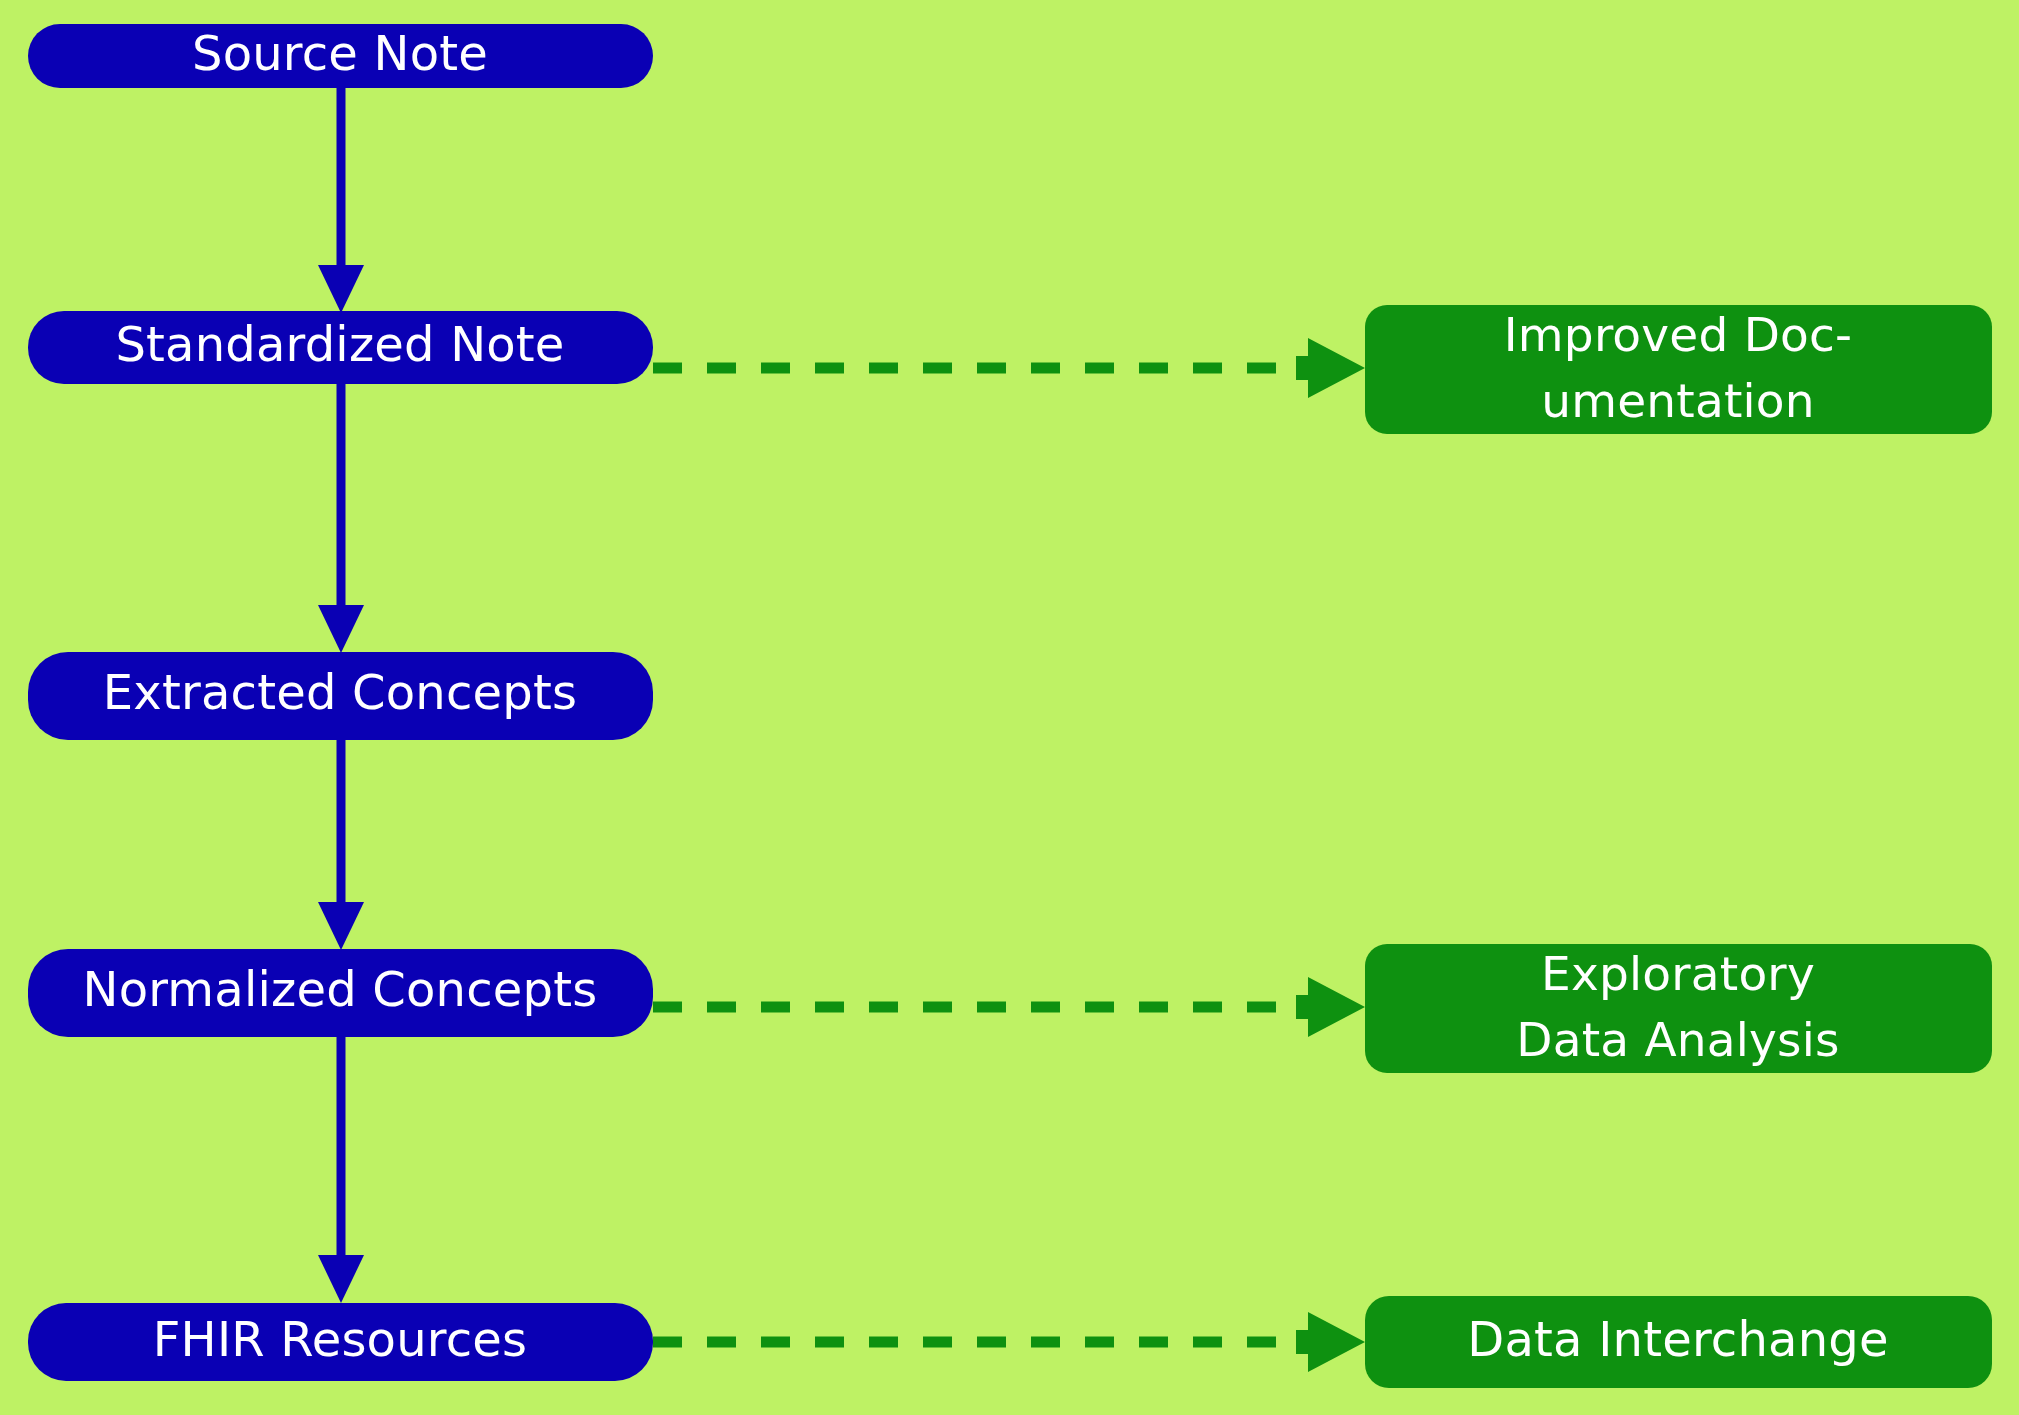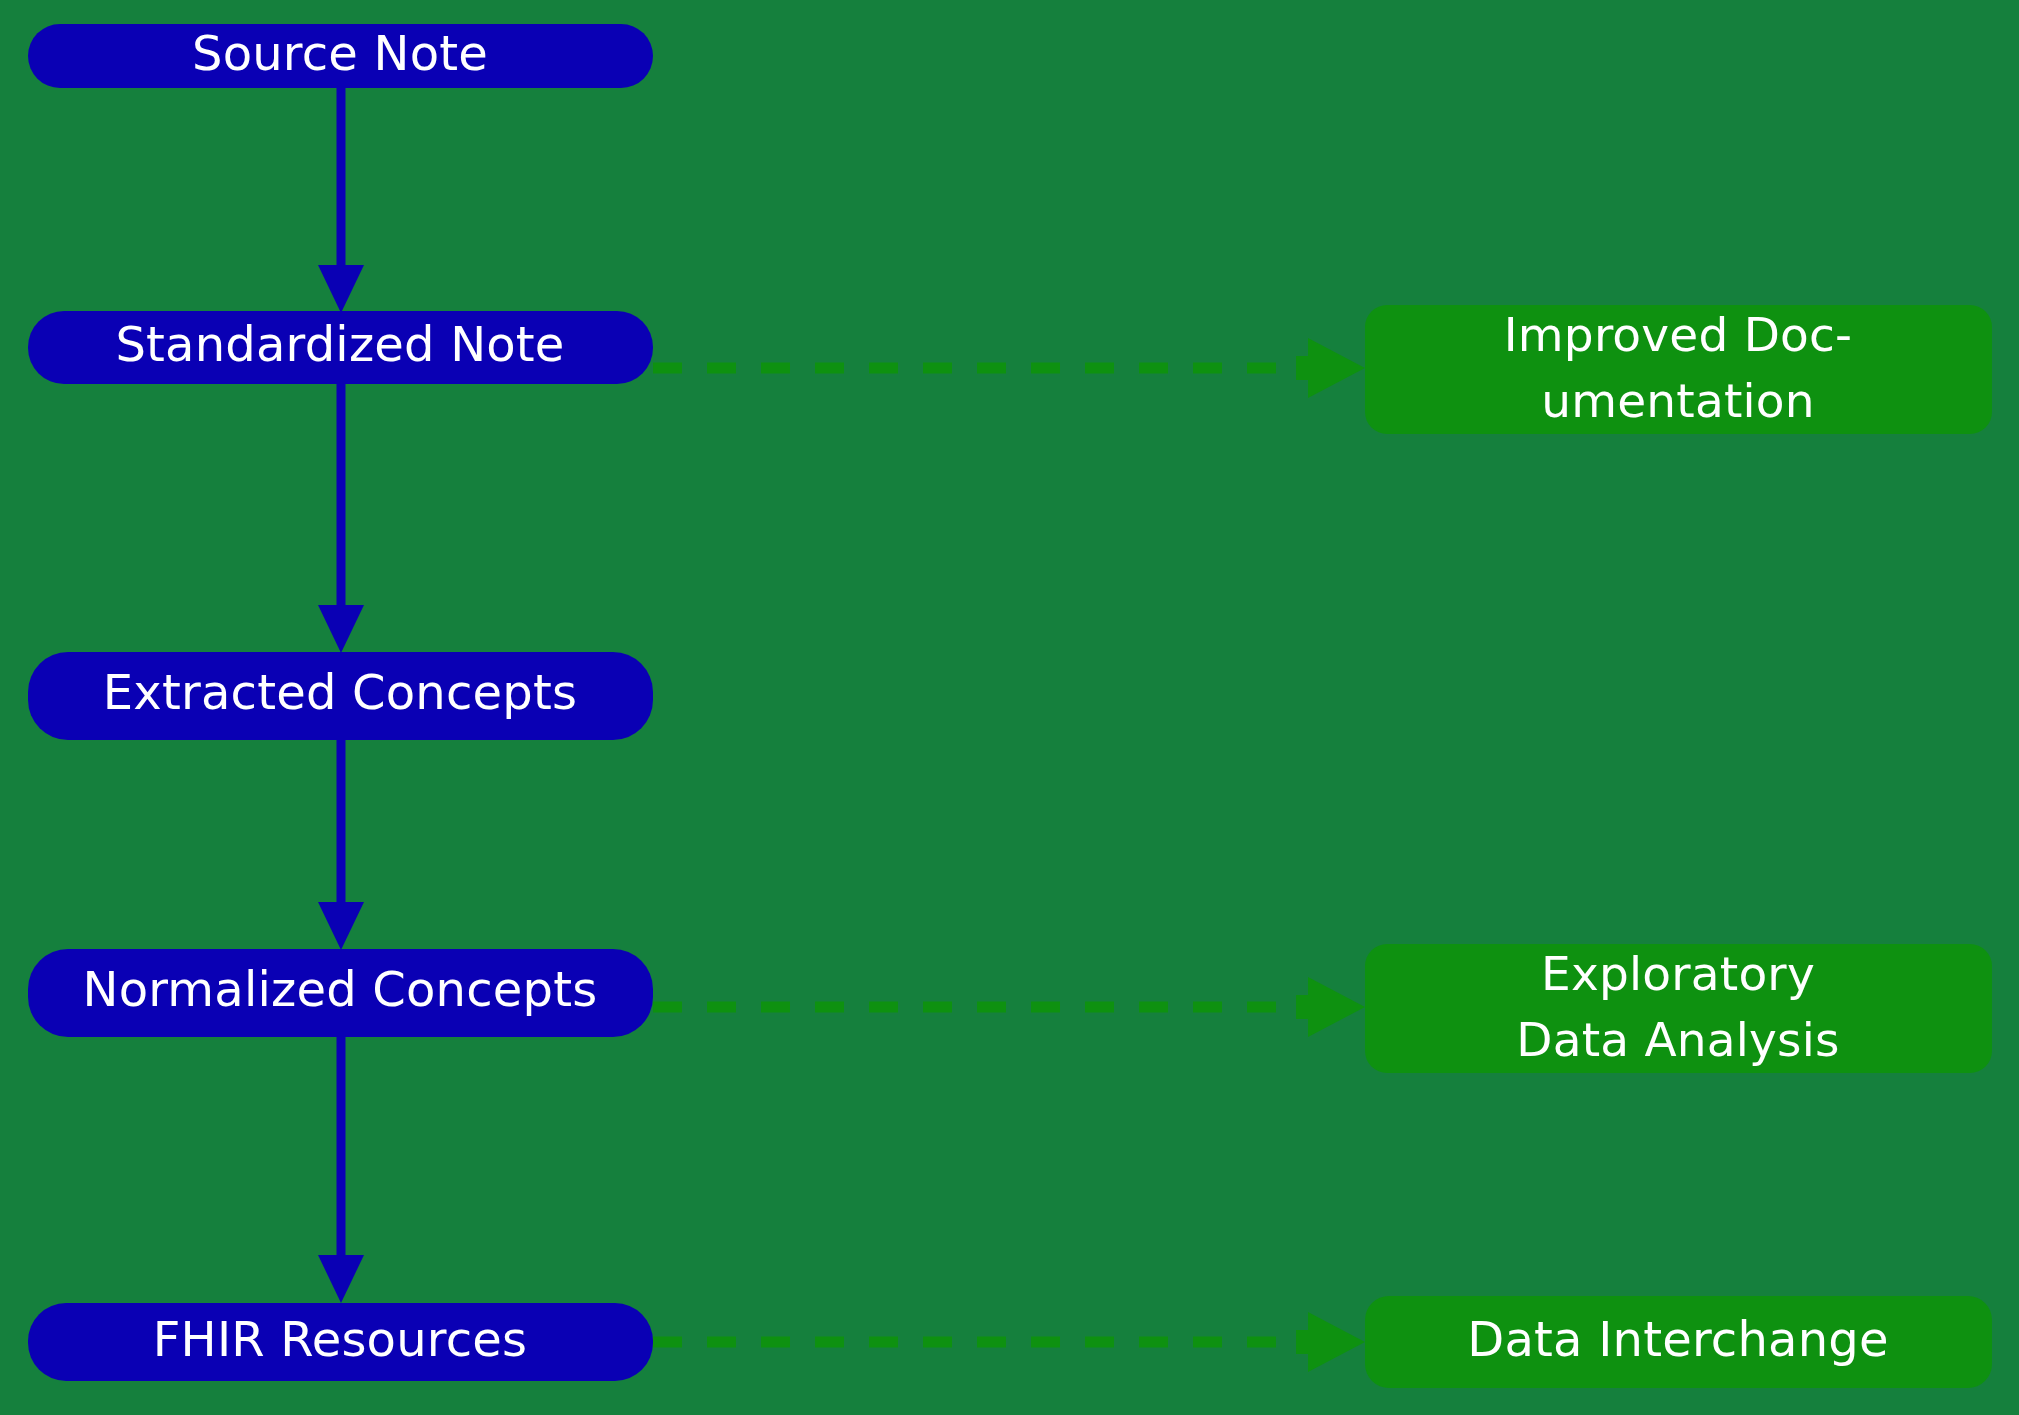--- a/index.html
+++ b/index.html
@@ -10,21 +10,21 @@
   body {
     width: 2019px;
     height: 1415px;
     font-family: "DejaVu Sans", sans-serif;
     overflow: hidden;
   }
   #diagram-root {
     position: relative;
     width: 2019px;
     height: 1415px;
-    background: #15803d;
+    background: #bef264;
   }
   svg.flow-canvas {
     position: absolute;
     left: 0;
     top: 0;
     width: 2019px;
     height: 1415px;
     display: block;
   }
   .node-label {

